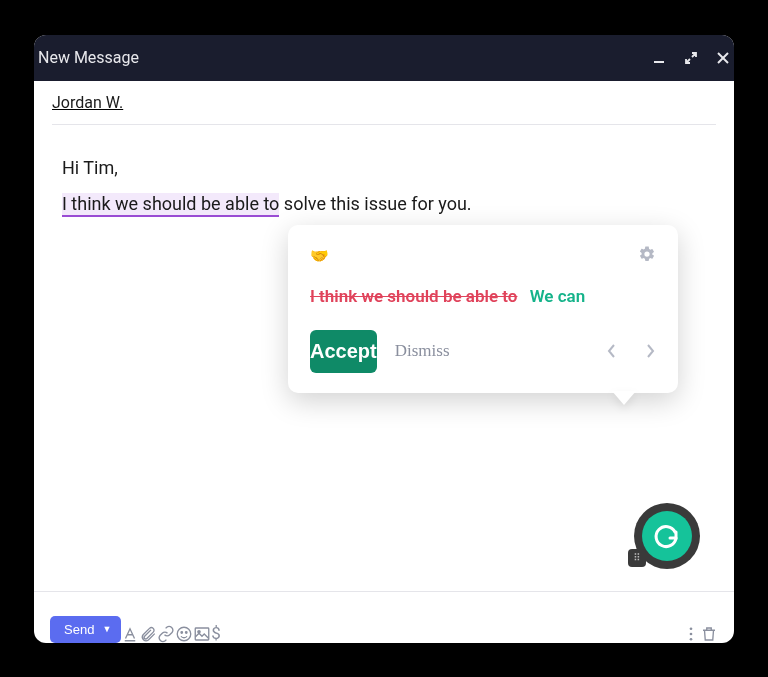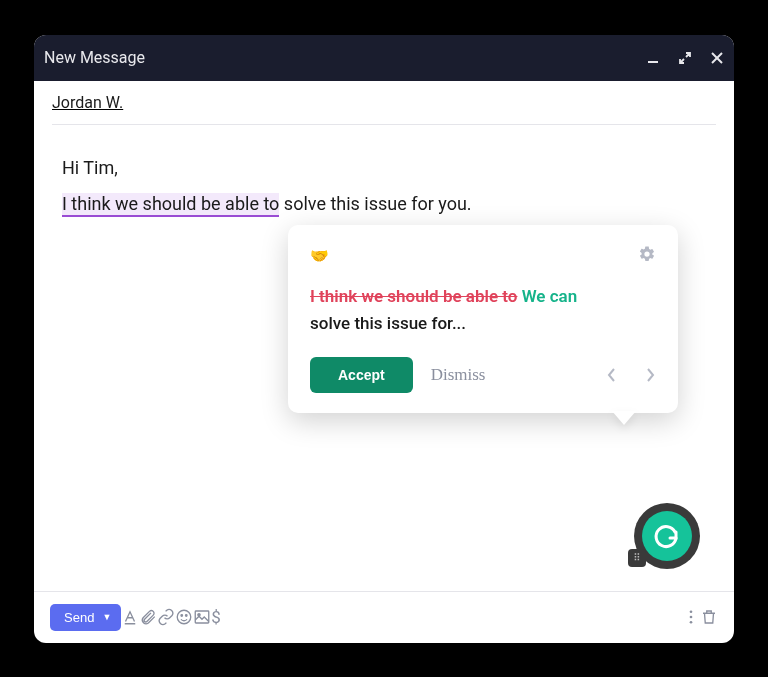--- a/index.html
+++ b/index.html
@@ -42,21 +42,21 @@
     flex-direction: column;
     box-shadow: 0 10px 40px rgba(0,0,0,0.4);
     position: relative;
   }
   .titlebar {
     background: var(--header-bg);
     color: var(--header-fg);
     height: 46px;
     display: flex;
     align-items: center;
-    padding: 0 10px;
+    padding: 0 4px;
     font-size: 16px;
   }
   .titlebar .title { flex: 1; }
   .titlebar .wincontrols { display: flex; gap: 18px; align-items: center; }
   .titlebar .wincontrols svg { display:block; }
   .fields {
     padding: 0 18px;
     text-decoration: underline;
   }
   .field {
@@ -110,33 +110,34 @@
     font-weight: 500;
   }
   .strike {
     color: var(--red-strike);
     text-decoration: line-through;
     font-weight: 600;
   }
   .replace {
     color: var(--green-text);
     font-weight: 600;
+    margin-left: 8px;
   }
   .card .actions {
     display: flex;
     align-items: center;
     gap: 18px;
   }
   .btn-accept {
     background: var(--green);
     color: #fff;
     border: none;
     border-radius: 6px;
-    padding: 10px 28px;
-    font-size: 14px;
+    padding: 10px 0;
+    font-size: 20px;
     font-weight: 700;
     cursor: pointer;
   }
   .btn-dismiss {
     background: none;
     border: none;
     color: var(--muted);
     font-size: 17px;
     cursor: pointer;
     padding: 0;
@@ -193,21 +194,21 @@
     content:"⠿";
     color:#bbb;
     font-size:10px;
     line-height:1;
   }
   
   .toolbar {
     border-top: 1px solid var(--divider);
     height: 52px;
     display: flex;
-    align-items: center;
+    align-items: flex-end;
     padding: 0 16px;
   }
   .send {
     background: var(--send-bg);
     color: #fff;
     border: none;
     border-radius: 5px;
     padding: 6px 10px 6px 14px;
     font-size: 13px;
     display: flex;
@@ -268,21 +269,20 @@
       <span class="spacer"></span>
       <span class="gear">
         <svg width="18" height="18" viewBox="0 0 24 24" fill="currentColor">
             <path d="M19.14,12.94a7.14,7.14,0,0,0,.05-.94,7.14,7.14,0,0,0-.05-.94l2.03-1.58a.5.5,0,0,0,.12-.64l-1.92-3.32a.5.5,0,0,0-.61-.22l-2.39,1a7,7,0,0,0-1.62-.94l-.36-2.54A.5.5,0,0,0,13.9,2H10.1a.5.5,0,0,0-.49.42L9.25,5a7,7,0,0,0-1.62.94l-2.39-1a.5.5,0,0,0-.61.22L2.71,8.44a.5.5,0,0,0,.12.64l2.03,1.58a7.14,7.14,0,0,0-.05.94,7.14,7.14,0,0,0,.05.94L2.83,14.12a.5.5,0,0,0-.12.64l1.92,3.32a.5.5,0,0,0,.61.22l2.39-1a7,7,0,0,0,1.62.94l.36,2.54a.5.5,0,0,0,.49.42h3.8a.5.5,0,0,0,.49-.42l.36-2.54a7,7,0,0,0,1.62-.94l2.39,1a.5.5,0,0,0,.61-.22l1.92-3.32a.5.5,0,0,0-.12-.64ZM12,15.5A3.5,3.5,0,1,1,15.5,12,3.5,3.5,0,0,1,12,15.5Z"></path>
           </svg>
       </span>
     </div>
     <div class="suggestion-text">
       <span class="strike">I think we should be able to</span>
       <span class="replace">We can</span><br>
-      <span>solve this issue for...</span>
     </div>
     <div class="actions">
       <button class="btn-accept">Accept</button>
       <button class="btn-dismiss">Dismiss</button>
       <div class="nav">
         <span>
           <svg width="12" height="16" viewBox="0 0 12 16" fill="none" stroke="currentColor" stroke-width="2">
               <polyline points="8,2 3,8 8,14"></polyline>
             </svg>
         </span>

